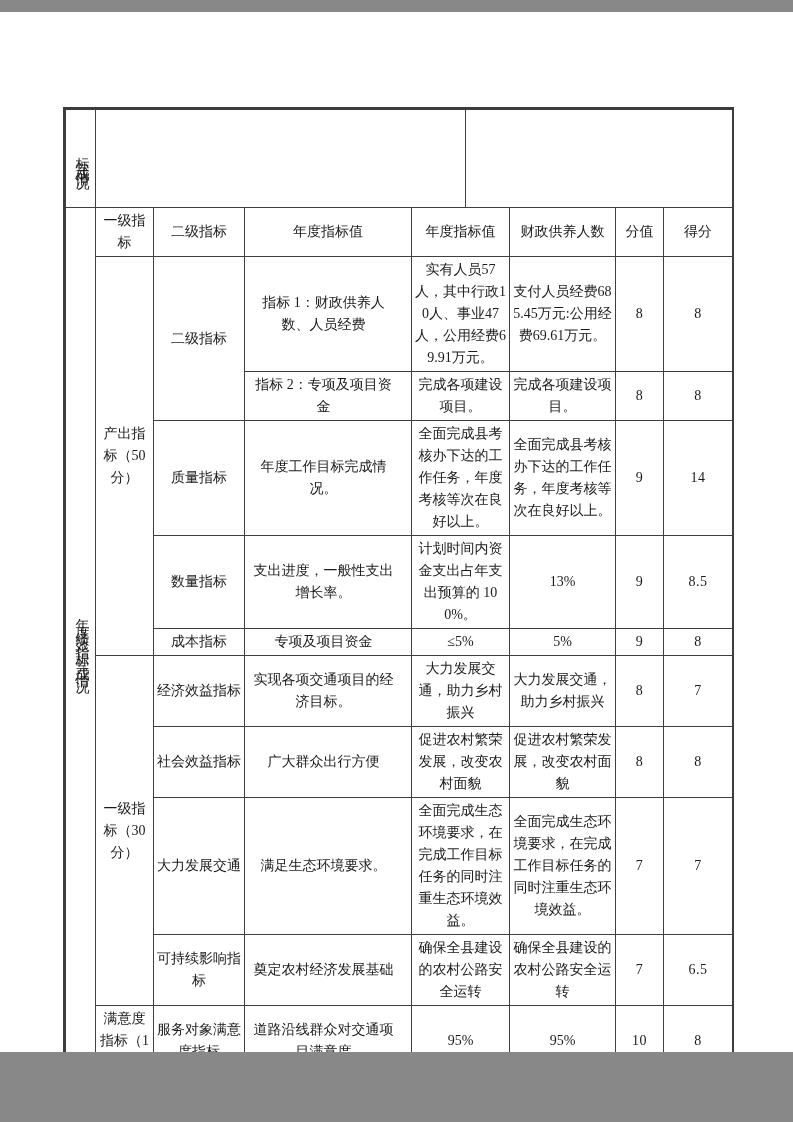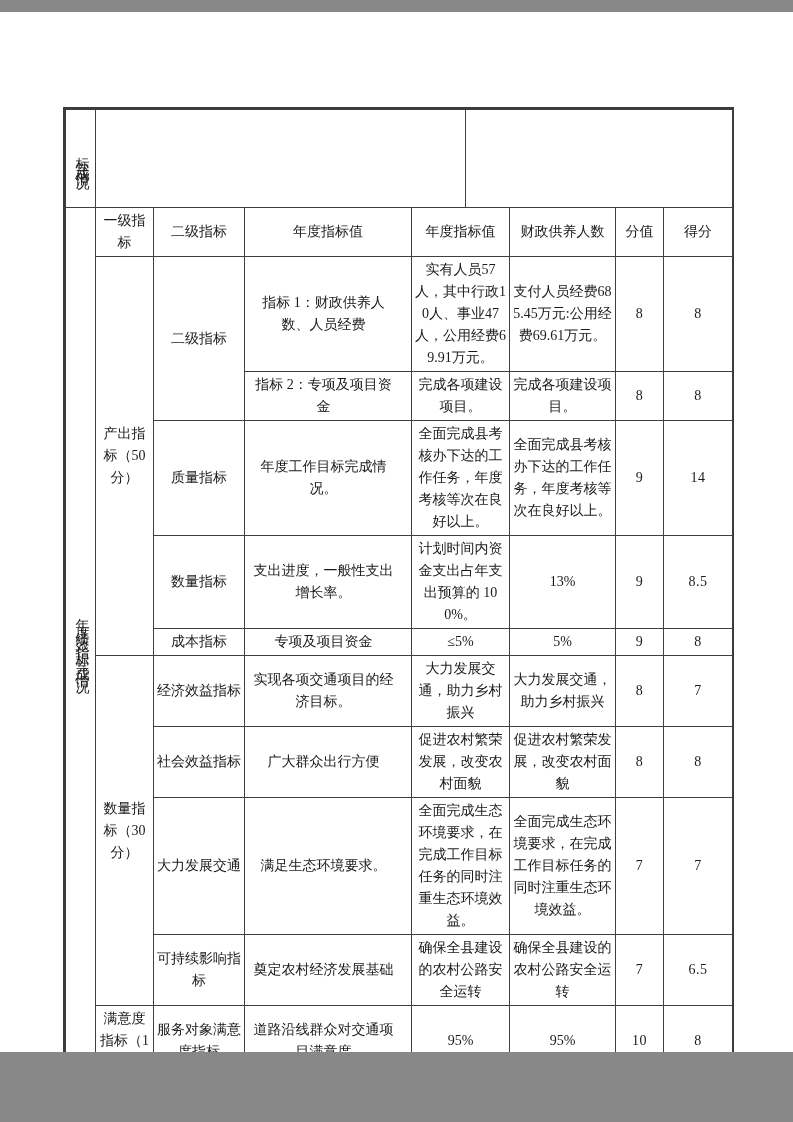--- a/index.html
+++ b/index.html
@@ -137,21 +137,21 @@
       <tr style="height:24px">
         <td>成本指标</td>
         <td class="cell-left">专项及项目资金</td>
         <td>≤5%</td>
         <td>5%</td>
         <td class="num">9</td>
         <td class="num">8</td>
       </tr>
 
       <tr style="height:41px">
-        <td rowspan="4">数量指标（30分）</td>
+        <td rowspan="4">一级指标（30分）</td>
         <td>经济效益指标</td>
         <td class="cell-left">实现各项交通项目的经济目标。</td>
         <td>大力发展交通，助力乡村振兴</td>
         <td>大力发展交通，助力乡村振兴</td>
         <td class="num">8</td>
         <td class="num">7</td>
       </tr>
 
       <tr style="height:63px">
         <td>社会效益指标</td>

